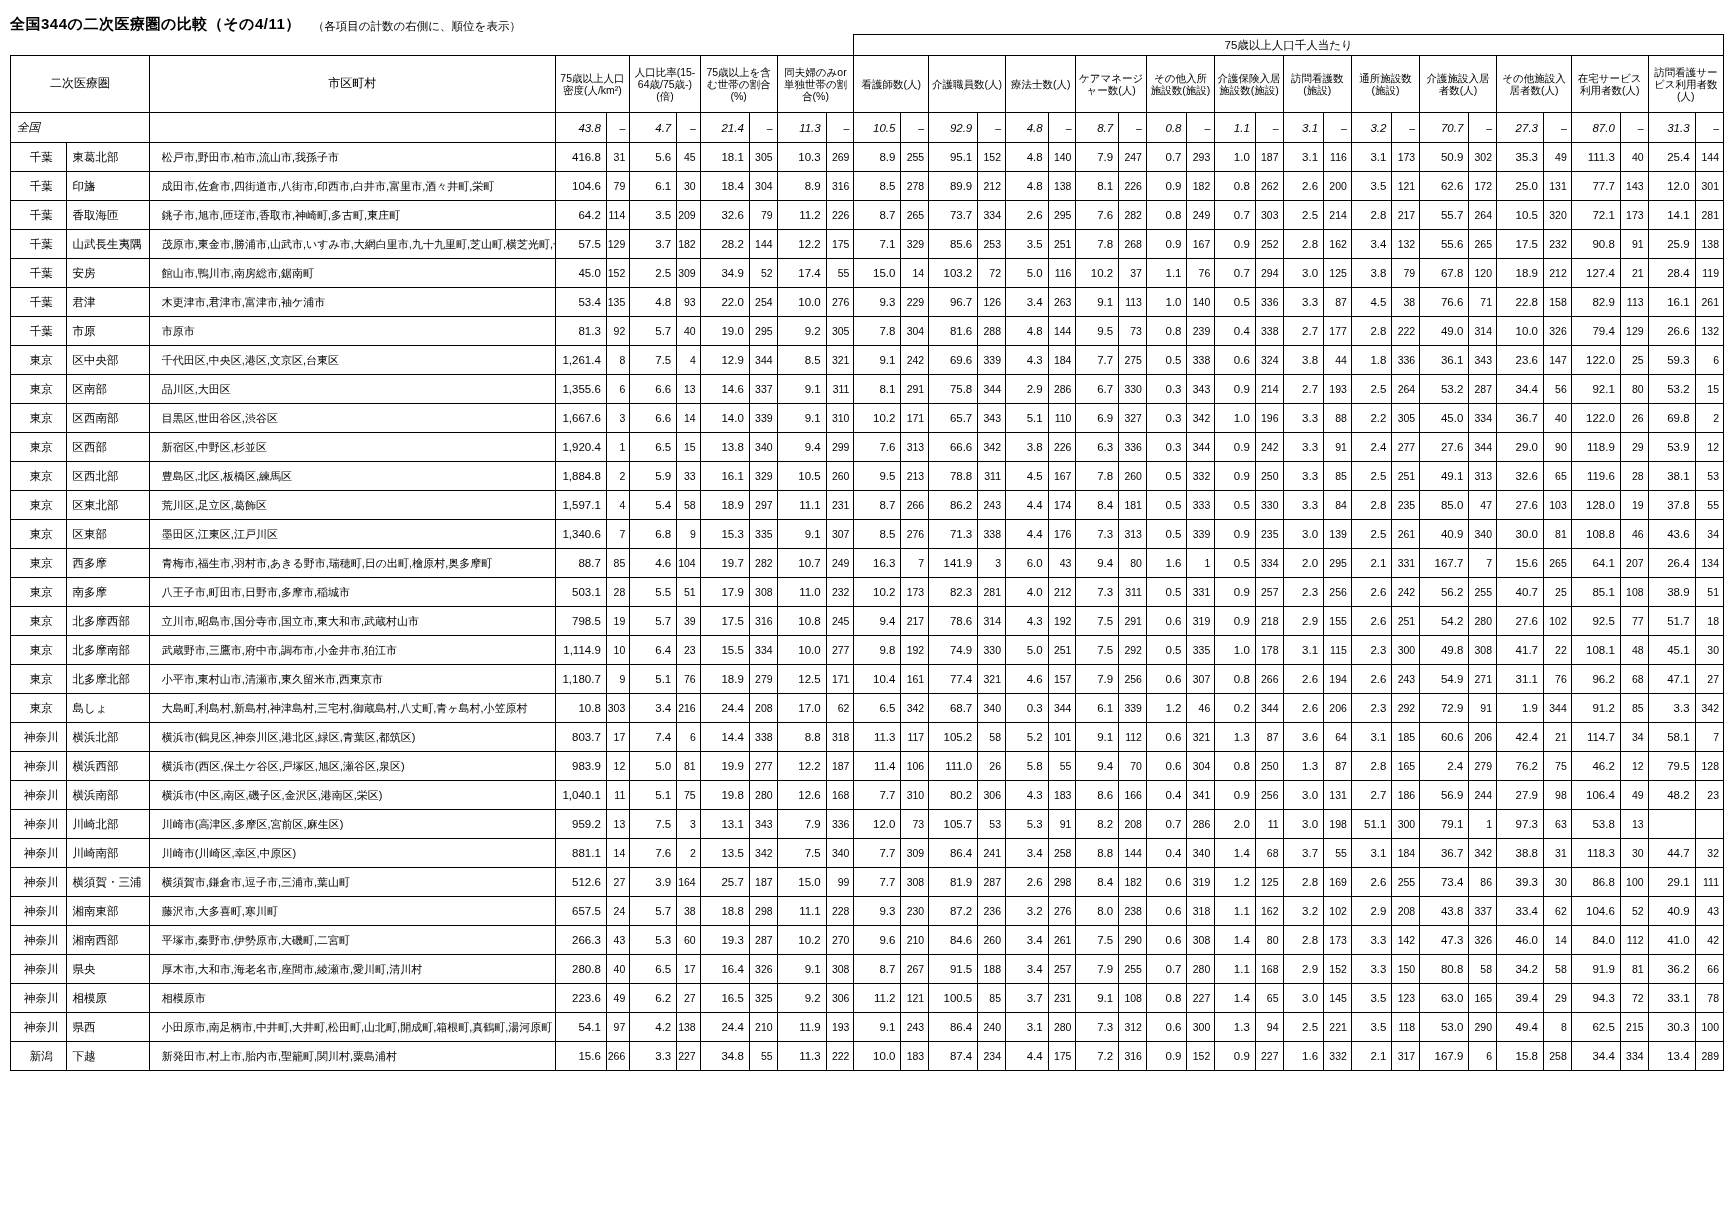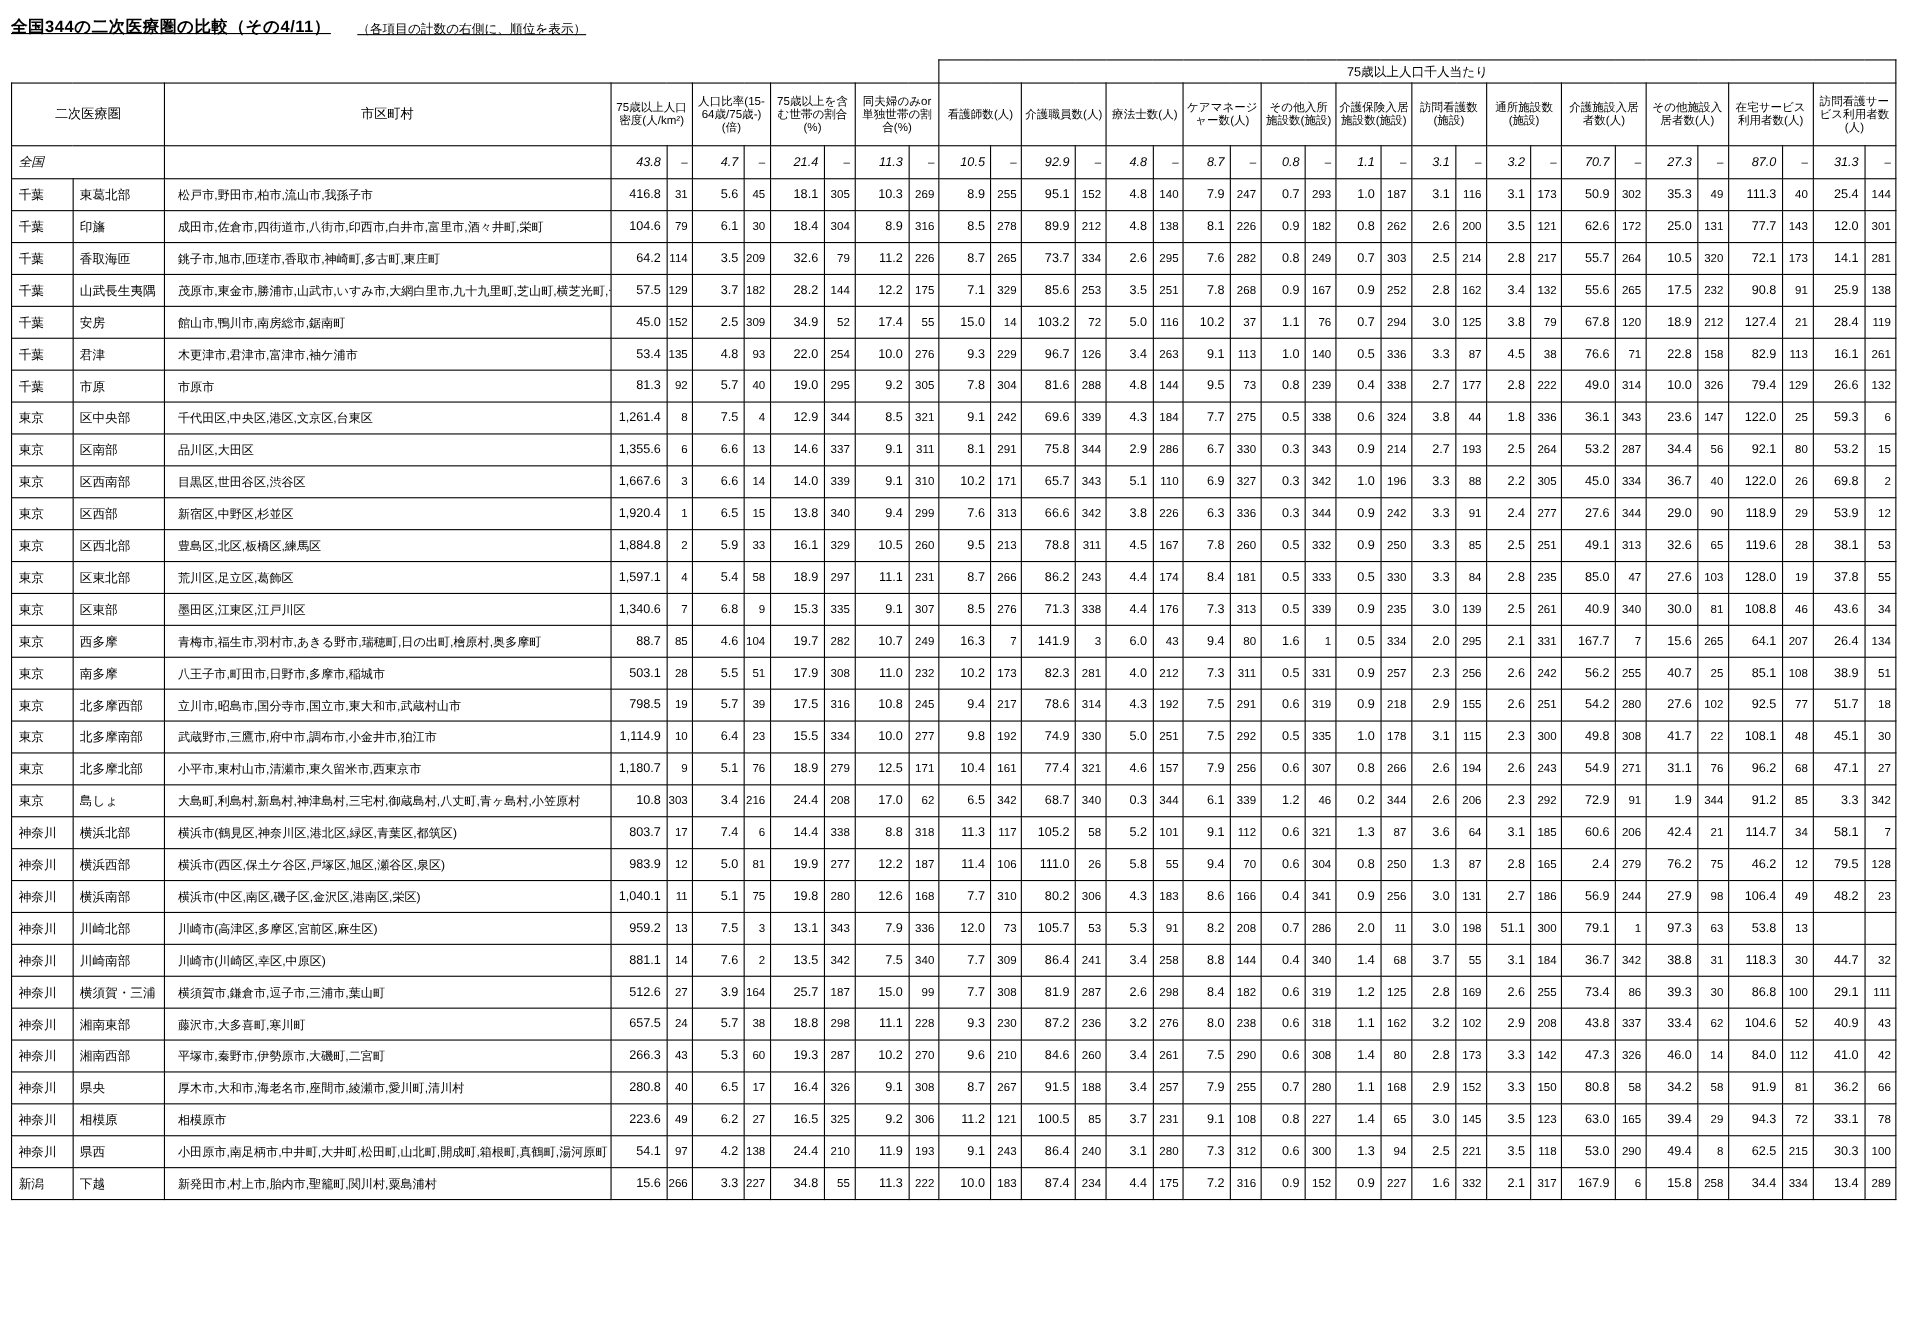--- a/index.html
+++ b/index.html
@@ -1,28 +1,28 @@
 <!DOCTYPE html>
 <html><head>
 <meta charset="utf-8">
 <style>
   html,body{margin:0;padding:0;background:#ffffff;}
   body{font-family:"Liberation Sans","DejaVu Sans",sans-serif;color:#000;}
   #page{width:1734px;height:1206px;position:relative;box-sizing:border-box;padding:8px 10px 0 10px;}
-  .titlebar{display:flex;align-items:flex-end;gap:24px;height:26px;text-decoration:underline;}
+  .titlebar{display:flex;align-items:flex-end;gap:12px;height:26px;}
   .doc-title{font-size:15px;font-weight:bold;letter-spacing:0.5px;}
   .note{font-size:11.5px;}
-  table{border-collapse:collapse;table-layout:fixed;width:1714px;margin-top:20px;font-size:11px;}
+  table{border-collapse:collapse;table-layout:fixed;width:1714px;margin-top:0;font-size:11px;}
   td,th{border:1px solid #000;padding:0;vertical-align:middle;}
   
   .grp{height:20px;text-align:center;font-size:11.5px;font-weight:normal;background:#fff;}
   thead .hcell{height:54px;text-align:center;line-height:1.15;font-size:10.5px;font-weight:normal;padding:1px 2px;}
   thead .hcell.main{font-size:12px;}
   
-  .pref{text-align:left;padding-left:6px;font-size:11.5px;}
+  .pref{text-align:center;padding-left:6px;font-size:11.5px;}
   .area{text-align:left;padding-left:6px;font-size:11.5px;}
   .muni{text-align:left;padding-left:12px;font-size:11px;white-space:nowrap;overflow:hidden;}
   .val{text-align:right;padding-right:5px;font-size:11.5px;}
   .rank{text-align:right;padding-right:4px;font-size:10.5px;}
   tbody tr{height:29px;}
   tr.zenkoku{height:30px;font-style:italic;}
   .zenkoku .area{font-size:11.5px;}
   
   .sep-l{border-left:1px solid #000;}
   .thin{border-left:1px solid #9a9a9a;}

